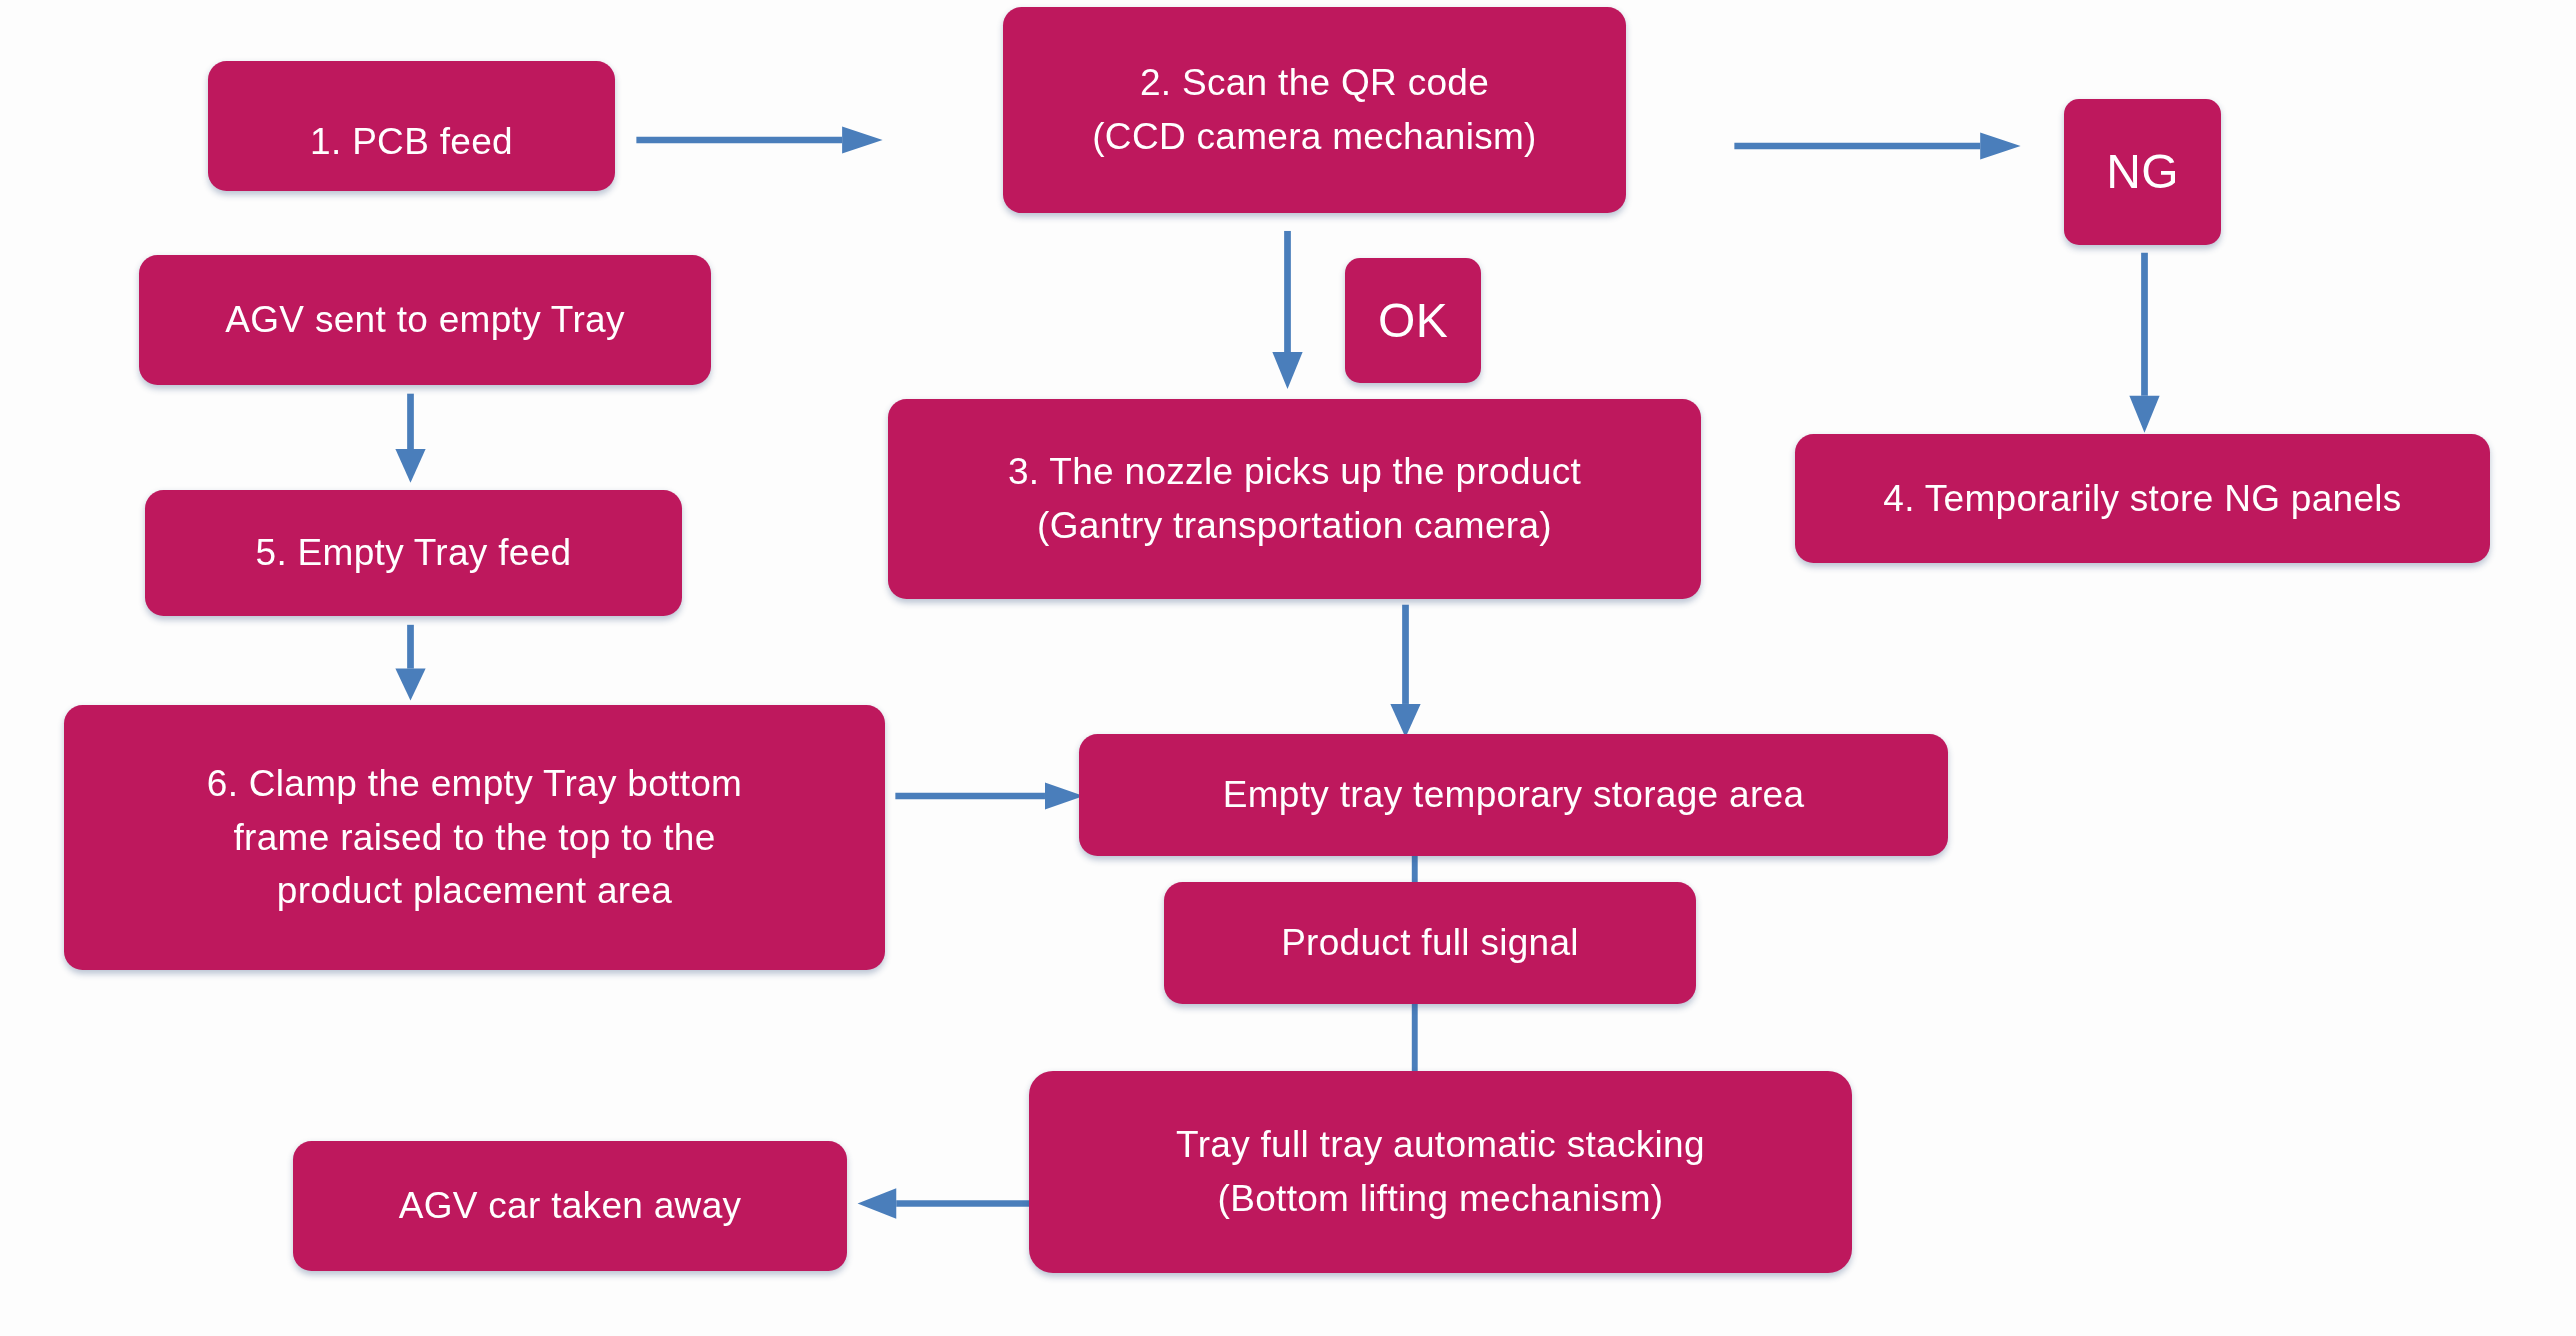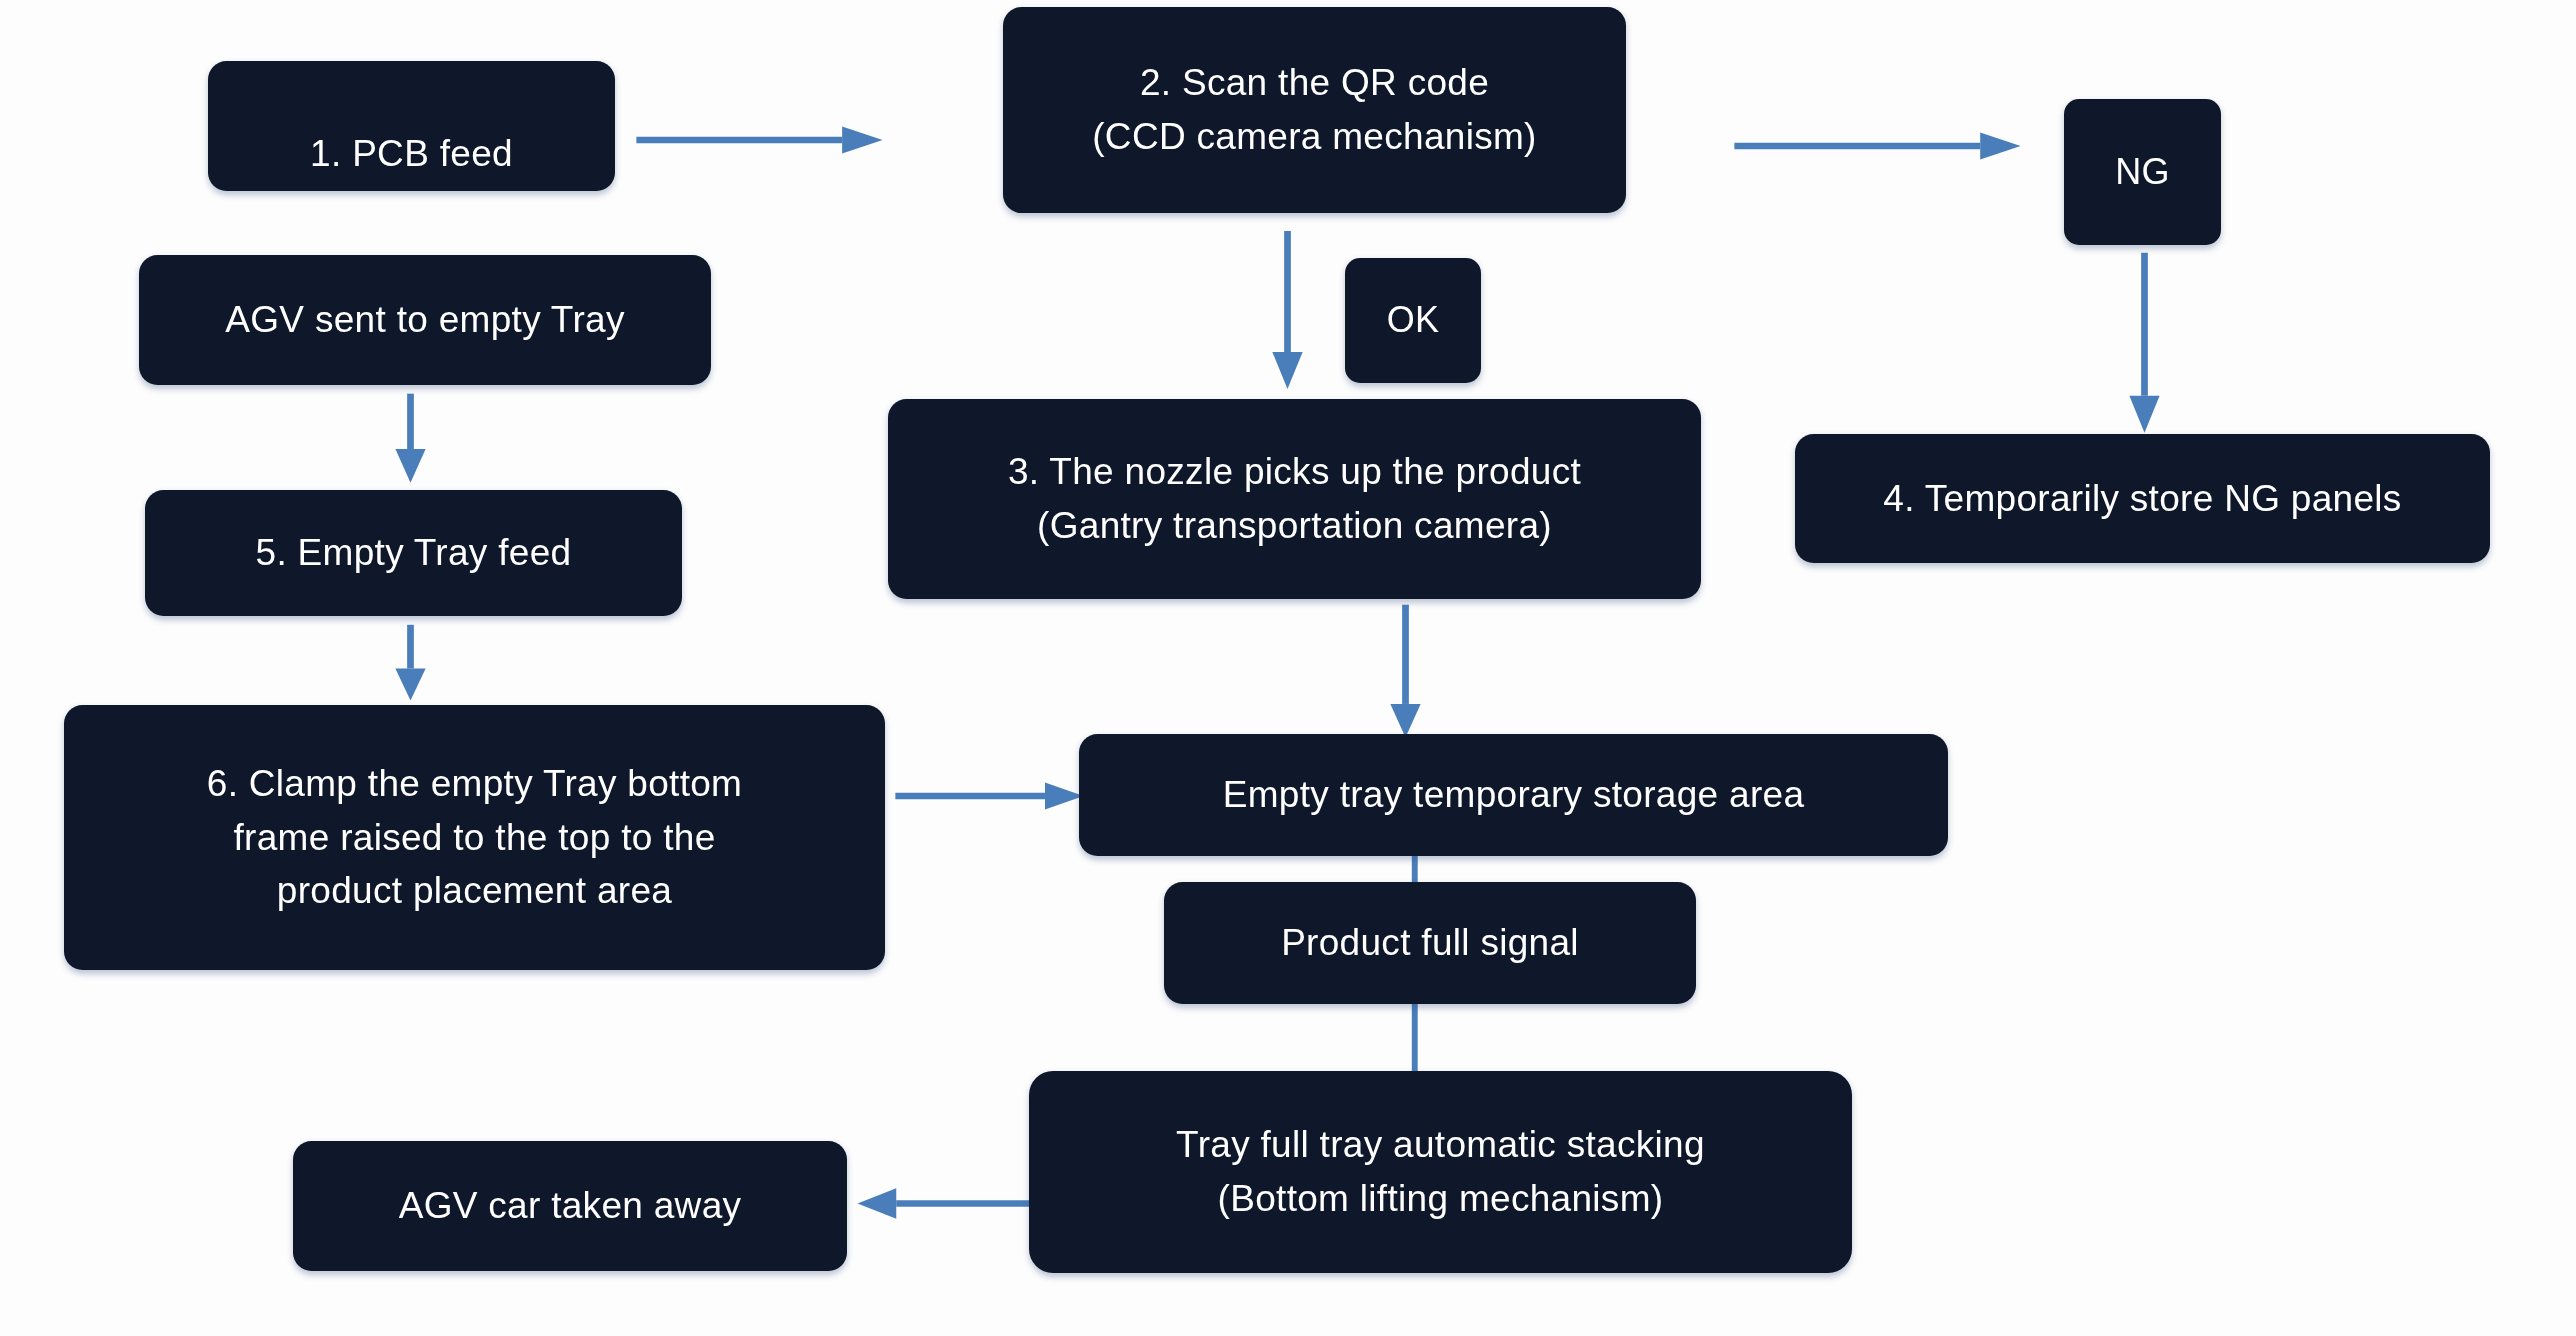--- a/index.html
+++ b/index.html
@@ -14,39 +14,39 @@
   #canvas {
     position: relative;
     width: 2576px;
     height: 1337px;
     background: #fdfdfd;
     overflow: hidden;
   }
   .node {
     position: absolute;
     box-sizing: border-box;
-    background: #0f172a;
+    background: #be185d;
     border-radius: 18.5px;
     color: #ffffff;
     display: flex;
     flex-direction: column;
     align-items: center;
     justify-content: center;
     text-align: center;
     font-size: 37px;
     line-height: 1.45;
     letter-spacing: 0.3px;
-    padding: 10px 15px;
+    padding: 22px 15px;
     box-shadow: 0 3.4px 5.9px rgba(40,70,120,0.30);
   }
   .node .line {
     display: block;
     white-space: nowrap;
   }
-  .node.small { font-size: 36px; border-radius: 15px; }
+  .node.small { font-size: 48px; border-radius: 15px; }
   .connector { position: absolute; }
   .connector svg { display: block; overflow: visible; }
 </style>
 </head>
 <body>
 
 <div id="canvas">
 
   <div class="connector" style="left:633px; top:123px; width:253px; height:34px;">
     <svg width="253" height="34" viewBox="0 0 300 40">

